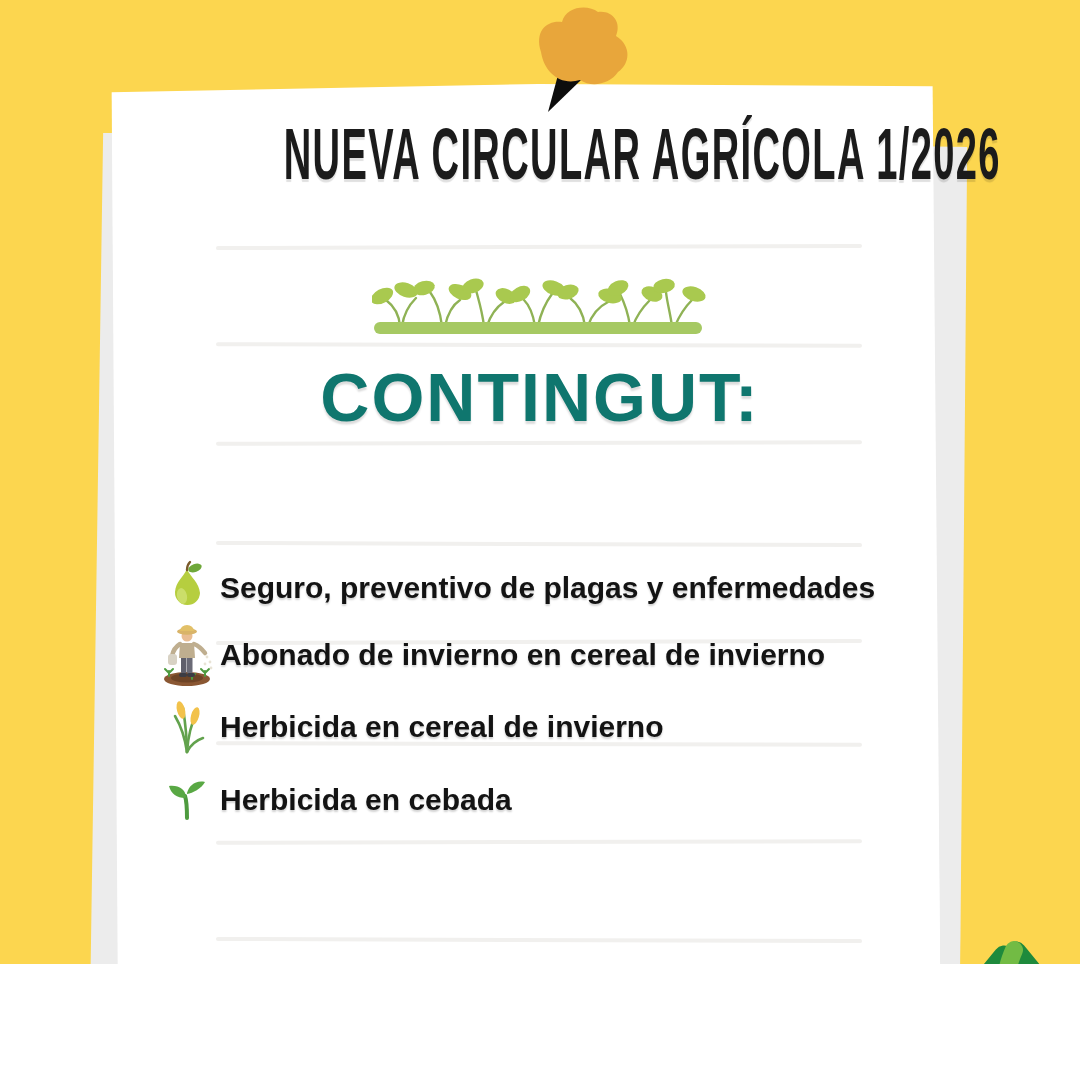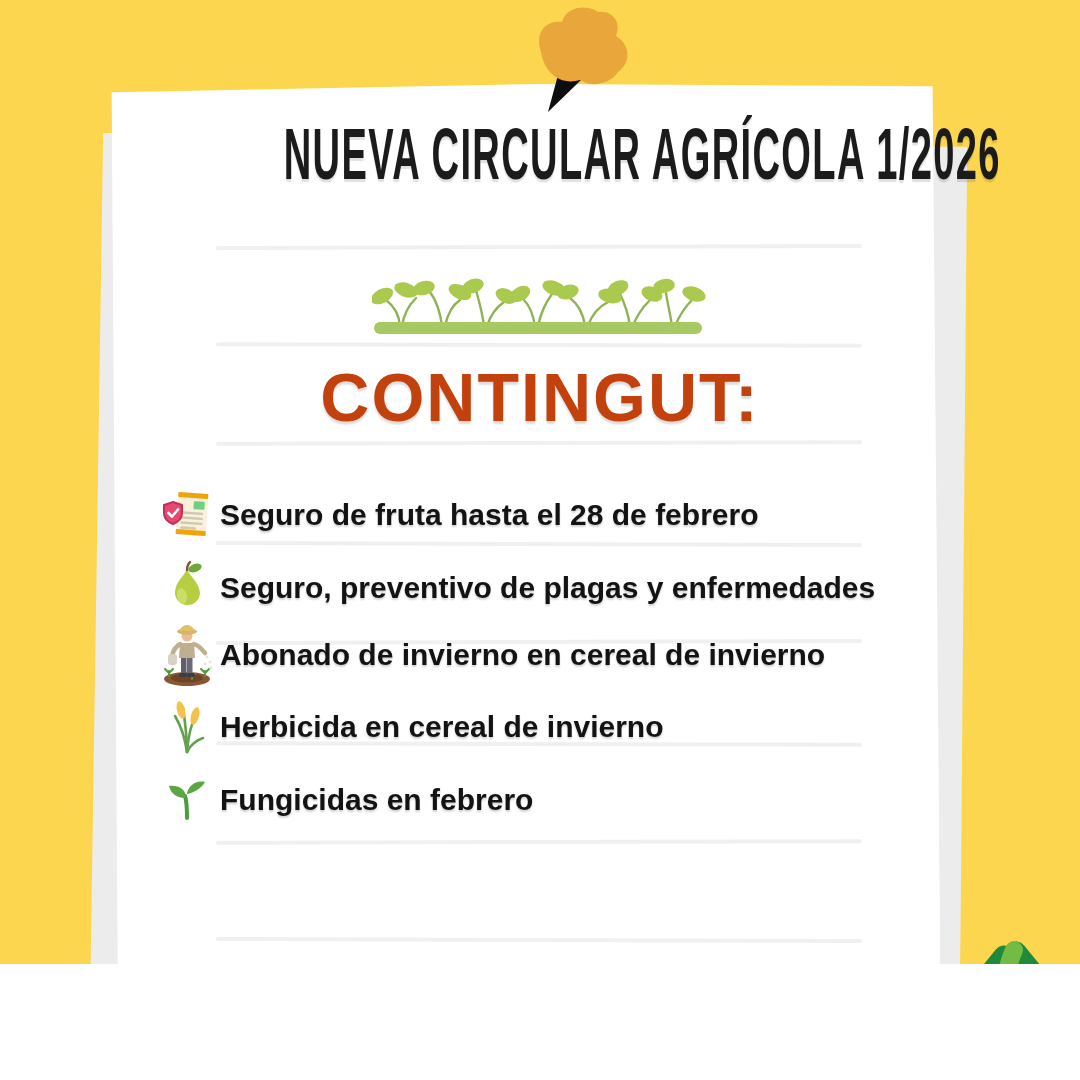--- a/index.html
+++ b/index.html
@@ -32,21 +32,21 @@
   .script-title {
     display:inline-block; color:#1b1b1b; font-weight:700;
     transform:scale(0.68,1.28); transform-origin:center;
     letter-spacing:2px; white-space:nowrap;
     text-shadow:0 2px 1px rgba(0,0,0,0.12);
   }
   .title1 { top:122px; } .title1 .script-title { font-size:56px; }
   .title2 { top:204px; } .title2 .script-title { font-size:53px; }
   .heading {
     top:358px; font-weight:800; font-size:68px; letter-spacing:2px;
-    color:#c2410c; text-shadow:0 3px 2px rgba(0,0,0,0.14);
+    color:#0f766e; text-shadow:0 3px 2px rgba(0,0,0,0.14);
   }
   
   .list-item { position:absolute; left:158px; width:740px; height:60px; }
   .li-1 { top:485px; } .li-2 { top:558px; } .li-3 { top:625px; }
   .li-4 { top:697px; } .li-5 { top:770px; }
   .item-icon {
     position:absolute; left:0; top:0; width:58px; height:60px;
     display:flex; align-items:center; justify-content:center;
   }
   .item-text {
@@ -111,39 +111,20 @@
       <ellipse cx="246" cy="12" rx="11" ry="7" transform="rotate(-24 246 12)"></ellipse>
       <ellipse cx="280" cy="18" rx="11" ry="7" transform="rotate(22 280 18)"></ellipse>
       <ellipse cx="292" cy="10" rx="11" ry="7" transform="rotate(-12 292 10)"></ellipse>
       <ellipse cx="322" cy="18" rx="12" ry="7" transform="rotate(18 322 18)"></ellipse>
     </g>
     <rect x="2" y="46" width="328" height="12" rx="6" fill="#A6C963"></rect>
   </svg>
 
   <div class="center-col heading">CONTINGUT:</div>
 
-  <div class="list-item li-1">
-    <span class="item-icon">
-      <svg width="54" height="54" viewBox="0 0 54 54">
-        <g transform="rotate(4 32 26)">
-          <rect x="17" y="5" width="30" height="42" rx="2" fill="#FAF1DA"></rect>
-          <rect x="17" y="5" width="30" height="5" rx="1" fill="#F0A30A"></rect>
-          <rect x="17" y="42" width="30" height="5" rx="1" fill="#F0A30A"></rect>
-          <rect x="33" y="13" width="11" height="8" rx="1" fill="#72CE85"></rect>
-          <rect x="21" y="24" width="22" height="2.4" rx="1" fill="#CFC7B2"></rect>
-          <rect x="21" y="29" width="22" height="2.4" rx="1" fill="#CFC7B2"></rect>
-          <rect x="21" y="34" width="22" height="2.4" rx="1" fill="#CFC7B2"></rect>
-          <rect x="21" y="39" width="16" height="2.4" rx="1" fill="#CFC7B2"></rect>
-        </g>
-        <path d="M13,14 l9,3 v8 c0,6 -4,9 -9,11 c-5,-2 -9,-5 -9,-11 v-8 z" fill="#E64A73" stroke="#C23058" stroke-width="2"></path>
-        <path d="M8.5,25 l3.5,3.5 l6,-7" fill="none" stroke="#FFFFFF" stroke-width="2.6" stroke-linecap="round" stroke-linejoin="round"></path>
-      </svg>
-    </span>
-    <span class="item-text">Seguro de fruta hasta el 28 de febrero</span>
-  </div>
 
   <div class="list-item li-2">
     <span class="item-icon">
       <svg width="44" height="56" viewBox="0 0 44 56">
         <path d="M22,38 m0,0" fill="none"></path>
         <path d="M22,9 C18,18 11,21 10,32 a12.5,12.5 0 0 0 25,1 C34,22 26,18 22,9 Z" fill="#B6CE3F"></path>
         <ellipse cx="17" cy="36" rx="5" ry="8" fill="#CBDE6A" transform="rotate(-12 17 36)"></ellipse>
         <path d="M22,10 C22,6 23,4 25,2" fill="none" stroke="#7A5A2B" stroke-width="2.4" stroke-linecap="round"></path>
         <ellipse cx="30" cy="8" rx="7" ry="4" fill="#6FA83A" transform="rotate(-20 30 8)"></ellipse>
       </svg>
@@ -202,21 +183,21 @@
   </div>
 
   <div class="list-item li-5">
     <span class="item-icon">
       <svg width="44" height="44" viewBox="0 0 44 44">
         <path d="M22,40 C22,30 22,24 20,18" fill="none" stroke="#4E9B3F" stroke-width="4" stroke-linecap="round"></path>
         <path d="M20,20 C12,20 6,16 4,8 C14,7 20,11 21,19 Z" fill="#59A844"></path>
         <path d="M22,16 C28,15 36,11 40,4 C30,2 24,8 22,15 Z" fill="#59A844"></path>
       </svg>
     </span>
-    <span class="item-text">Fungicidas en febrero</span>
+    <span class="item-text">Herbicida en cebada</span>
   </div>
 
   <svg class="pushpin" width="160" height="120" viewBox="0 0 160 120">
     <path d="M62,75 L85,80 L52,112 Z" fill="#0D0D0D"></path>
     <path d="M45,52 C38,30 52,20 66,22 C70,6 92,4 102,12
              C116,10 126,22 120,36 C136,46 134,64 122,72
              C114,84 96,88 84,80 C64,86 48,72 45,52 Z" fill="#E8A63B"></path>
   </svg>
 
   <svg class="coop-logo" width="124" height="132" viewBox="0 0 124 132">

